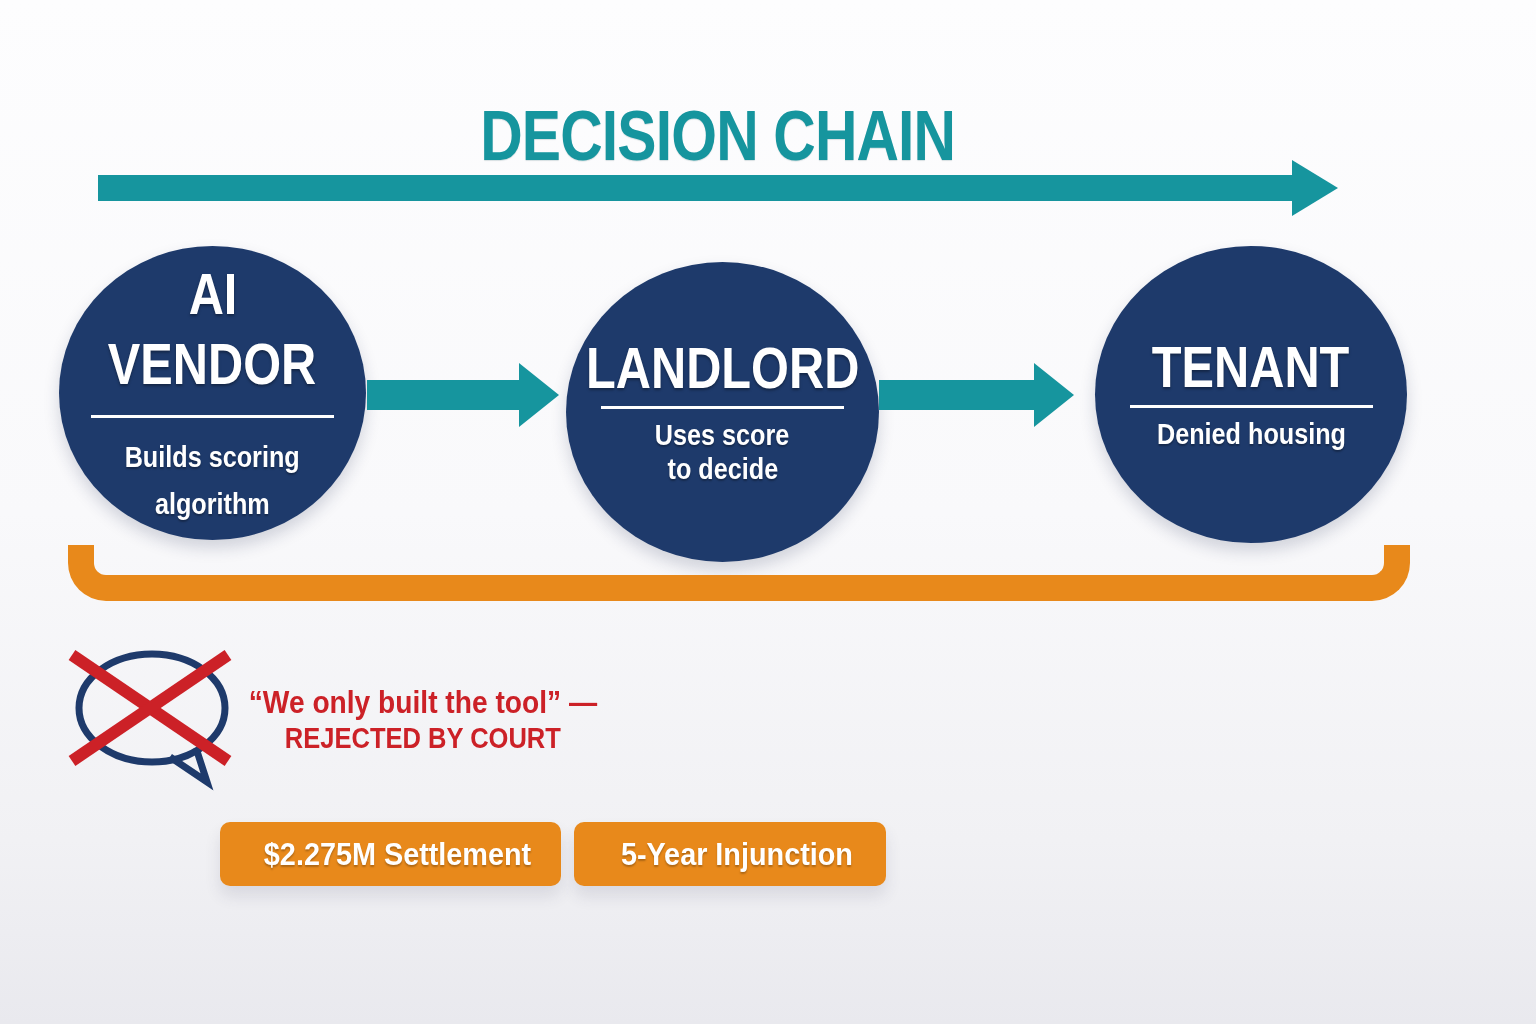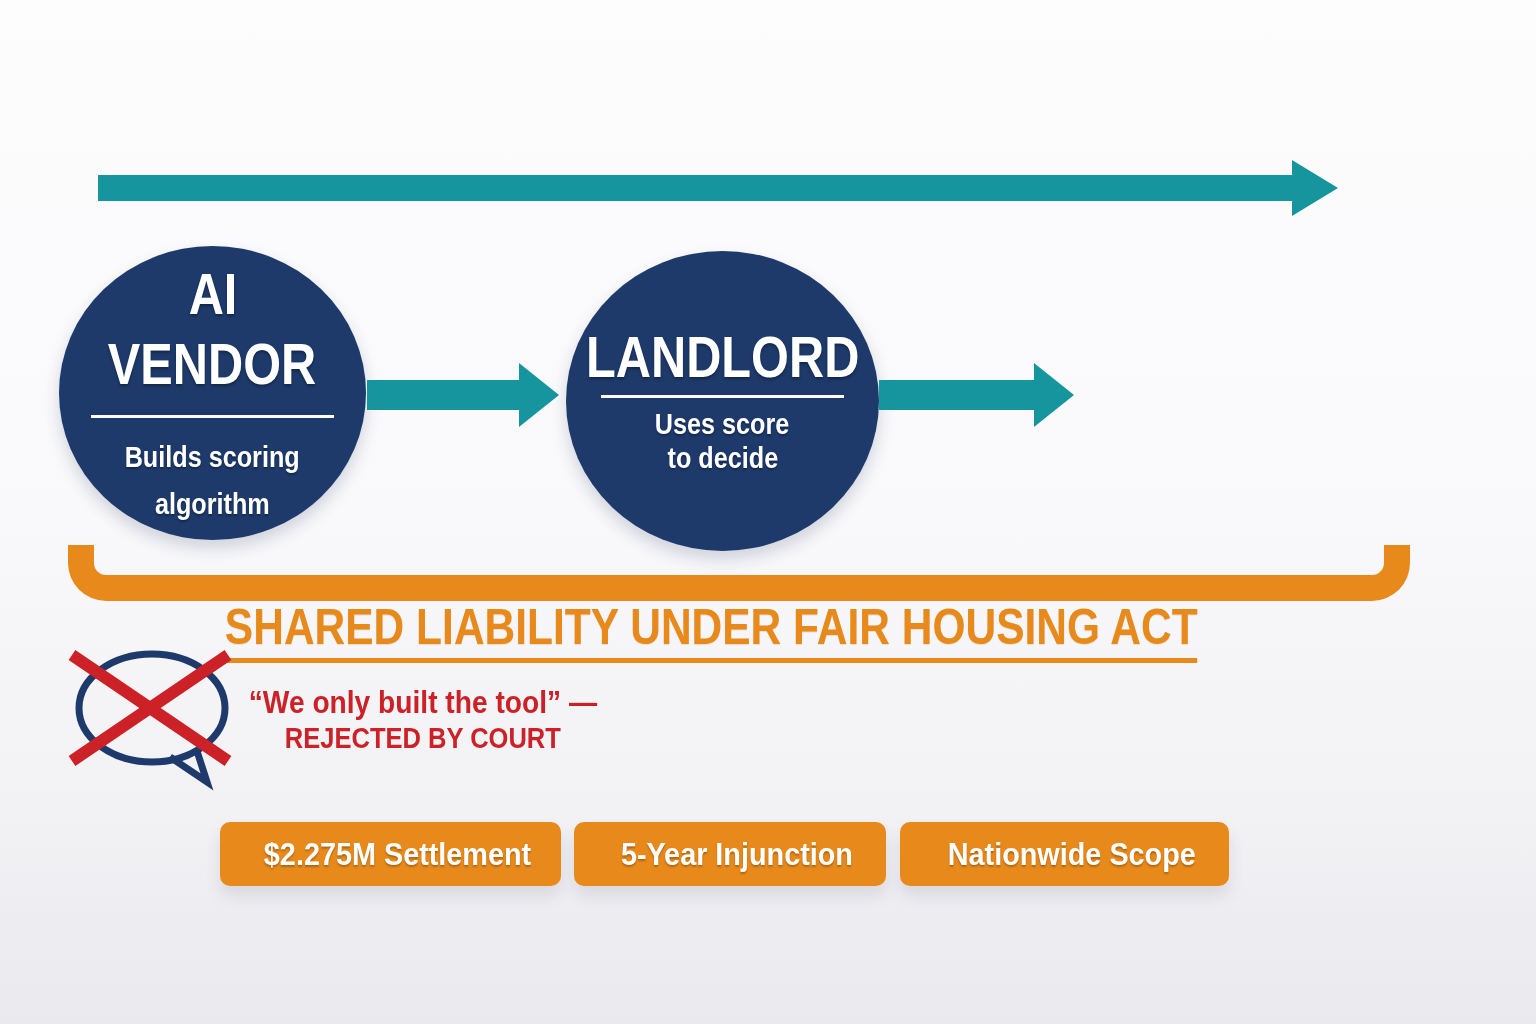--- a/index.html
+++ b/index.html
@@ -33,21 +33,21 @@
   }
 
   
   .node{
     position:absolute; border-radius:50%; background:var(--navy);
     display:flex; flex-direction:column; align-items:center; justify-content:center;
     color:var(--white); text-align:center;
     box-shadow:0 8px 16px rgba(30,40,80,0.18);
   }
   .node1{left:59px;  top:246px; width:307px; height:294px;gap:13px;}
-  .node2{left:566px; top:251px; width:313px; height:300px;}
+  .node2{left:566px; top:262px; width:313px; height:300px;}
   .node3{left:1095px;top:246px; width:312px; height:297px;}
   .node-title{
     font-size:58px; font-weight:bold; line-height:57px;
     text-shadow:0 2px 3px rgba(0,0,0,0.35);
   }
   .node-divider{width:243px; height:3px; background:var(--white); margin:10px 0 9px 0;}
   .node-sub{
     font-size:30px; font-weight:bold; line-height:34px;
     text-shadow:0 2px 2px rgba(0,0,0,0.3);
   }
@@ -100,20 +100,23 @@
   .badge-label{
     font-size:32px; font-weight:bold; transform:scaleX(0.9); transform-origin:center;
     white-space:nowrap; display:inline-block; text-shadow:0 2px 2px rgba(0,0,0,0.25);
   }
 </style>
 </head>
 <body>
 
 <div class="stage">
 
+  <div class="title-wrap">
+    <span class="title cond">DECISION CHAIN</span>
+  </div>
 
   <div class="top-arrow-shaft"></div>
   <div class="top-arrow-head"></div>
 
   <div class="node node1">
     <span class="node-title cond">AI</span>
     <span class="node-title cond">VENDOR</span>
     <div class="node-divider"></div>
     <span class="node-sub cond">Builds scoring</span>
     <span class="node-sub cond">algorithm</span>
@@ -125,42 +128,41 @@
   <div class="node node2">
     <span class="node-title cond">LANDLORD</span>
     <div class="node-divider"></div>
     <span class="node-sub cond">Uses score</span>
     <span class="node-sub cond">to decide</span>
   </div>
 
   <div class="mid-arrow-shaft a2s"></div>
   <div class="mid-arrow-head a2h"></div>
 
+  <div class="node node3">
+    <span class="node-title cond">TENANT</span>
+    <div class="node-divider"></div>
+    <span class="node-sub cond">Denied housing</span>
+  </div>
 
   <div class="bracket"></div>
 
-  <div class="liability-wrap">
-    <span class="liability">SHARED LIABILITY UNDER FAIR HOUSING ACT</span>
-  </div>
 
   <svg class="bubble-icon" viewBox="0 0 176 150">
     <ellipse cx="88" cy="63" rx="73" ry="54" fill="none" stroke="#1e3a6b" stroke-width="7"></ellipse>
     <path d="M 106 112 L 143 137 L 132 103" fill="none" stroke="#1e3a6b" stroke-width="7" stroke-linejoin="miter"></path>
     <line x1="8" y1="10" x2="164" y2="116" stroke="#cc2127" stroke-width="12"></line>
     <line x1="164" y1="10" x2="8" y2="116" stroke="#cc2127" stroke-width="12"></line>
   </svg>
 
   <div class="rejection">
     <div><span class="cond quote" style="font-size:32px;font-weight:bold;">“We only built the tool” —</span></div>
     <div class="verdict"><span class="cond">REJECTED BY COURT</span></div>
   </div>
 
   <div class="badge badge1">
     <span class="badge-label">$2.275M Settlement</span>
   </div>
   <div class="badge badge2">
     <span class="badge-label">5-Year Injunction</span>
   </div>
-  <div class="badge badge3">
-    <span class="badge-label">Nationwide Scope</span>
-  </div>
 
 </div>
 
 </body></html>

